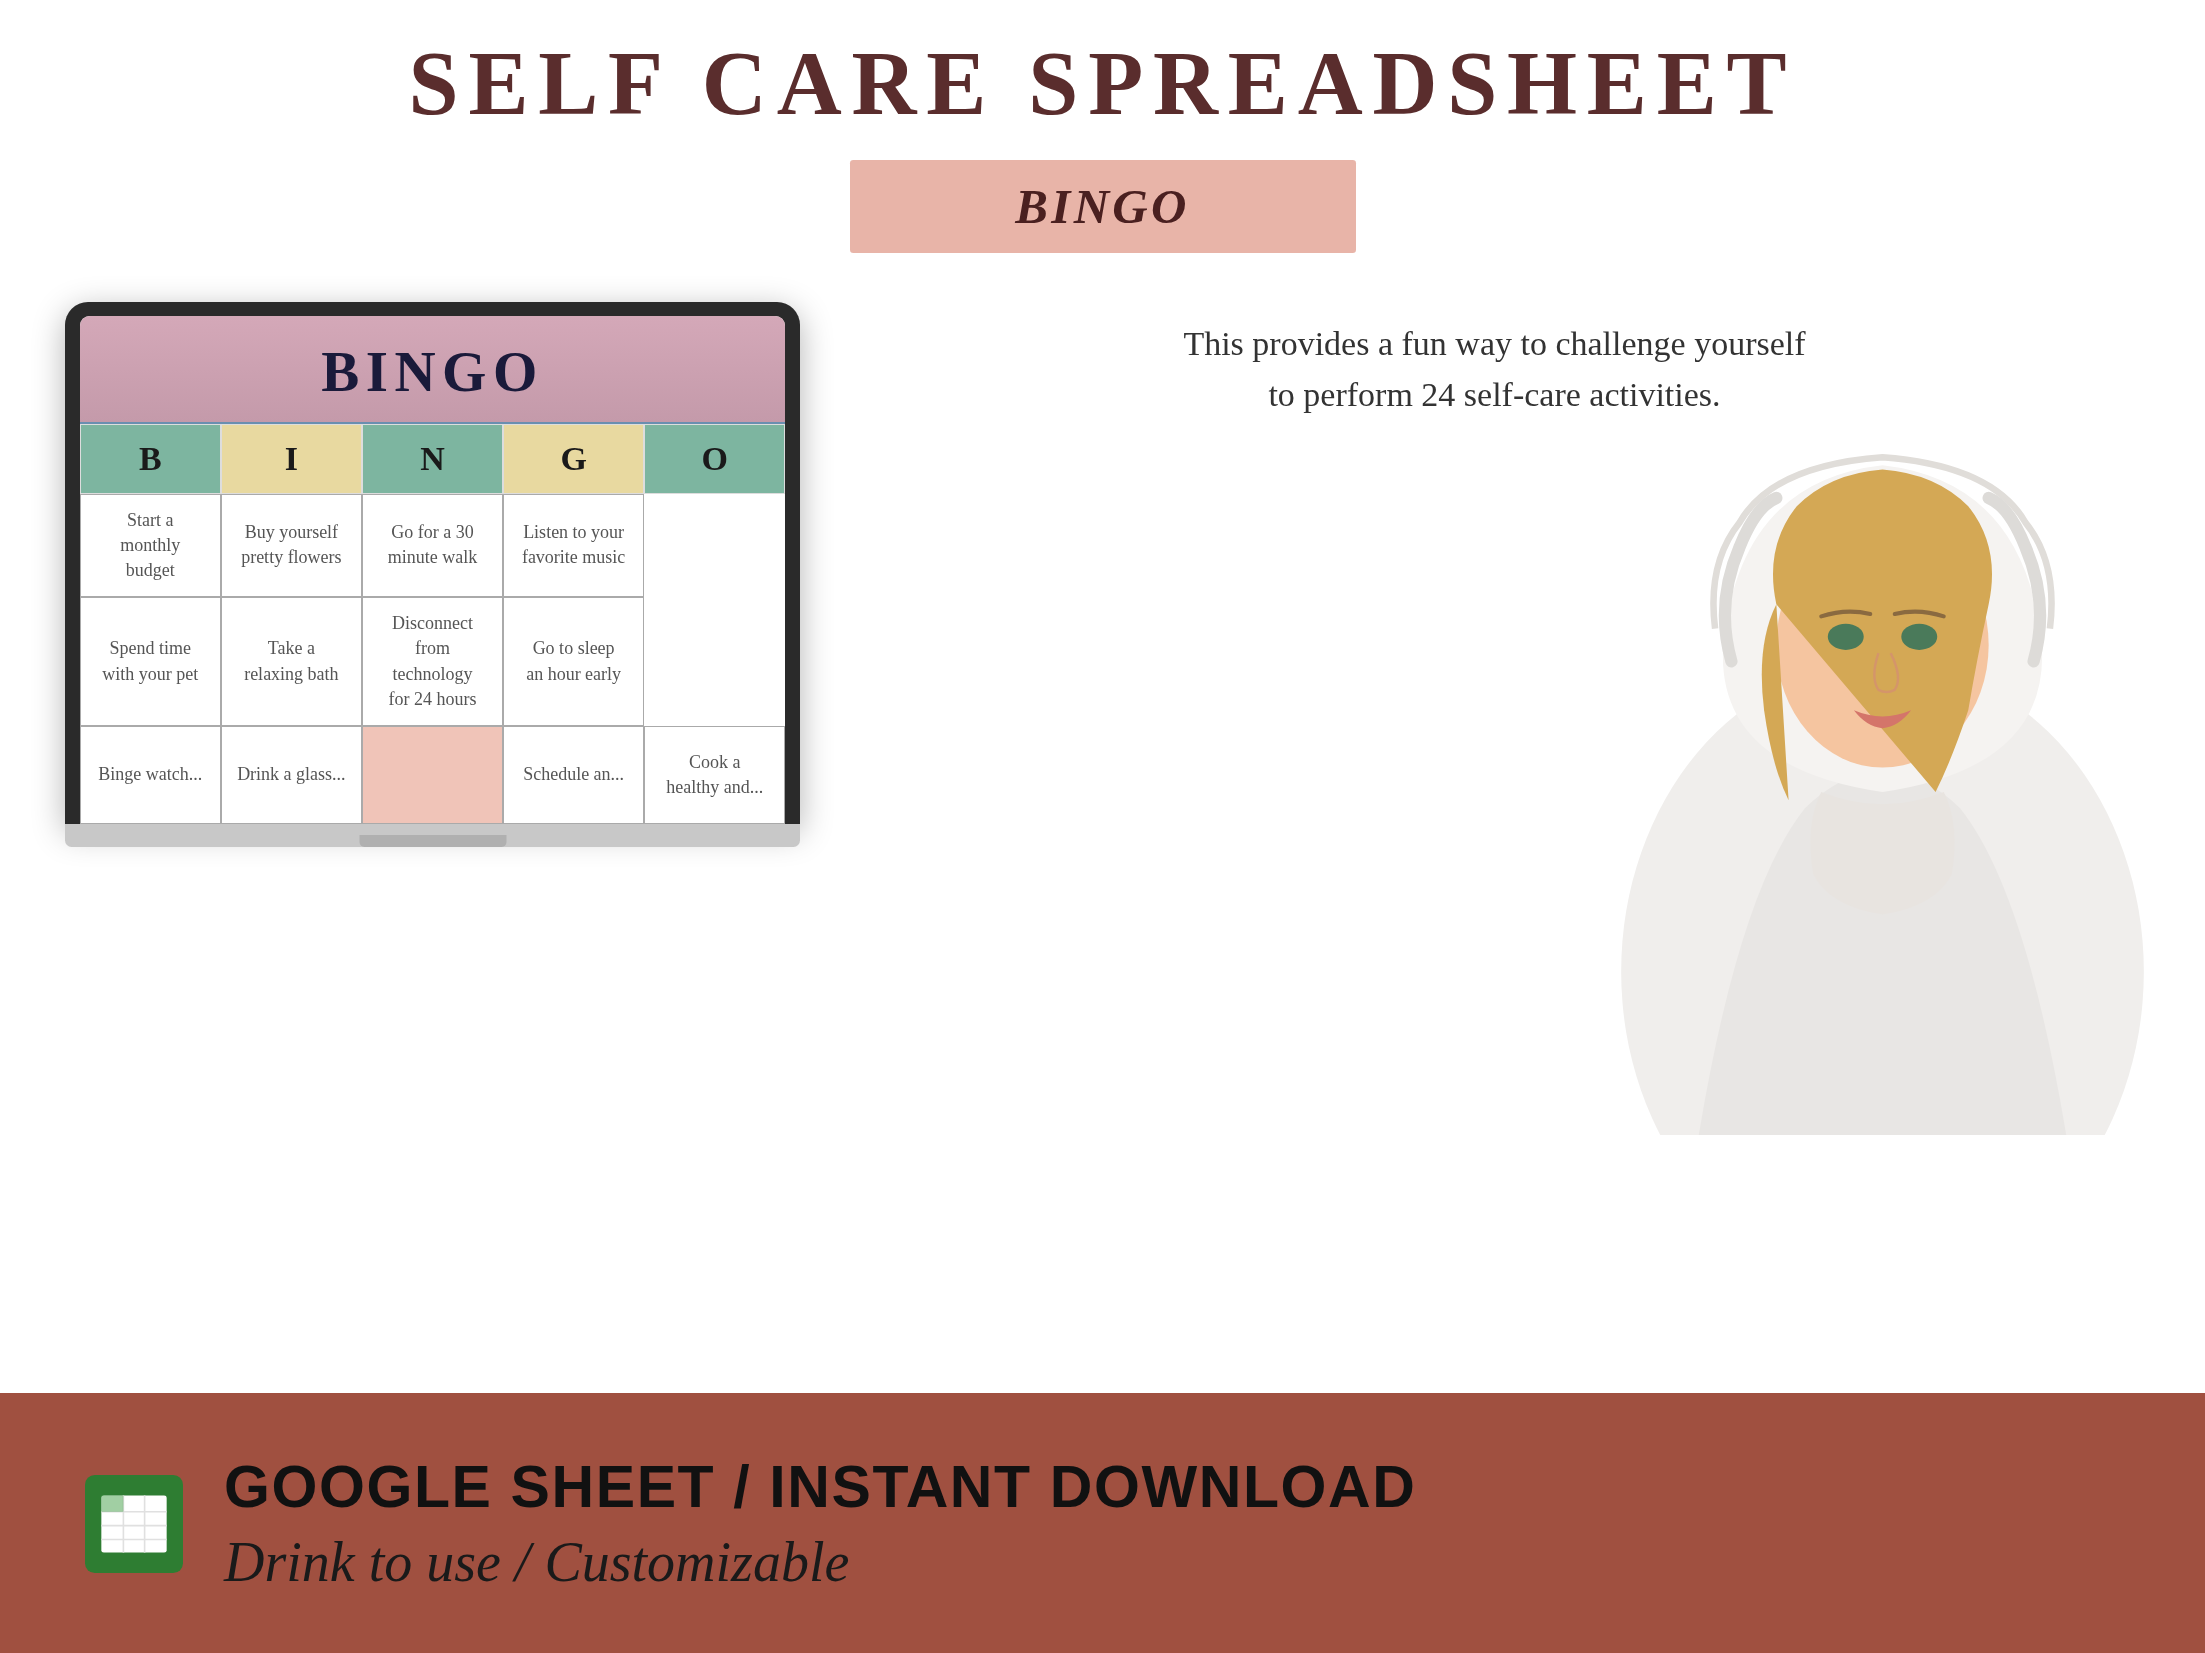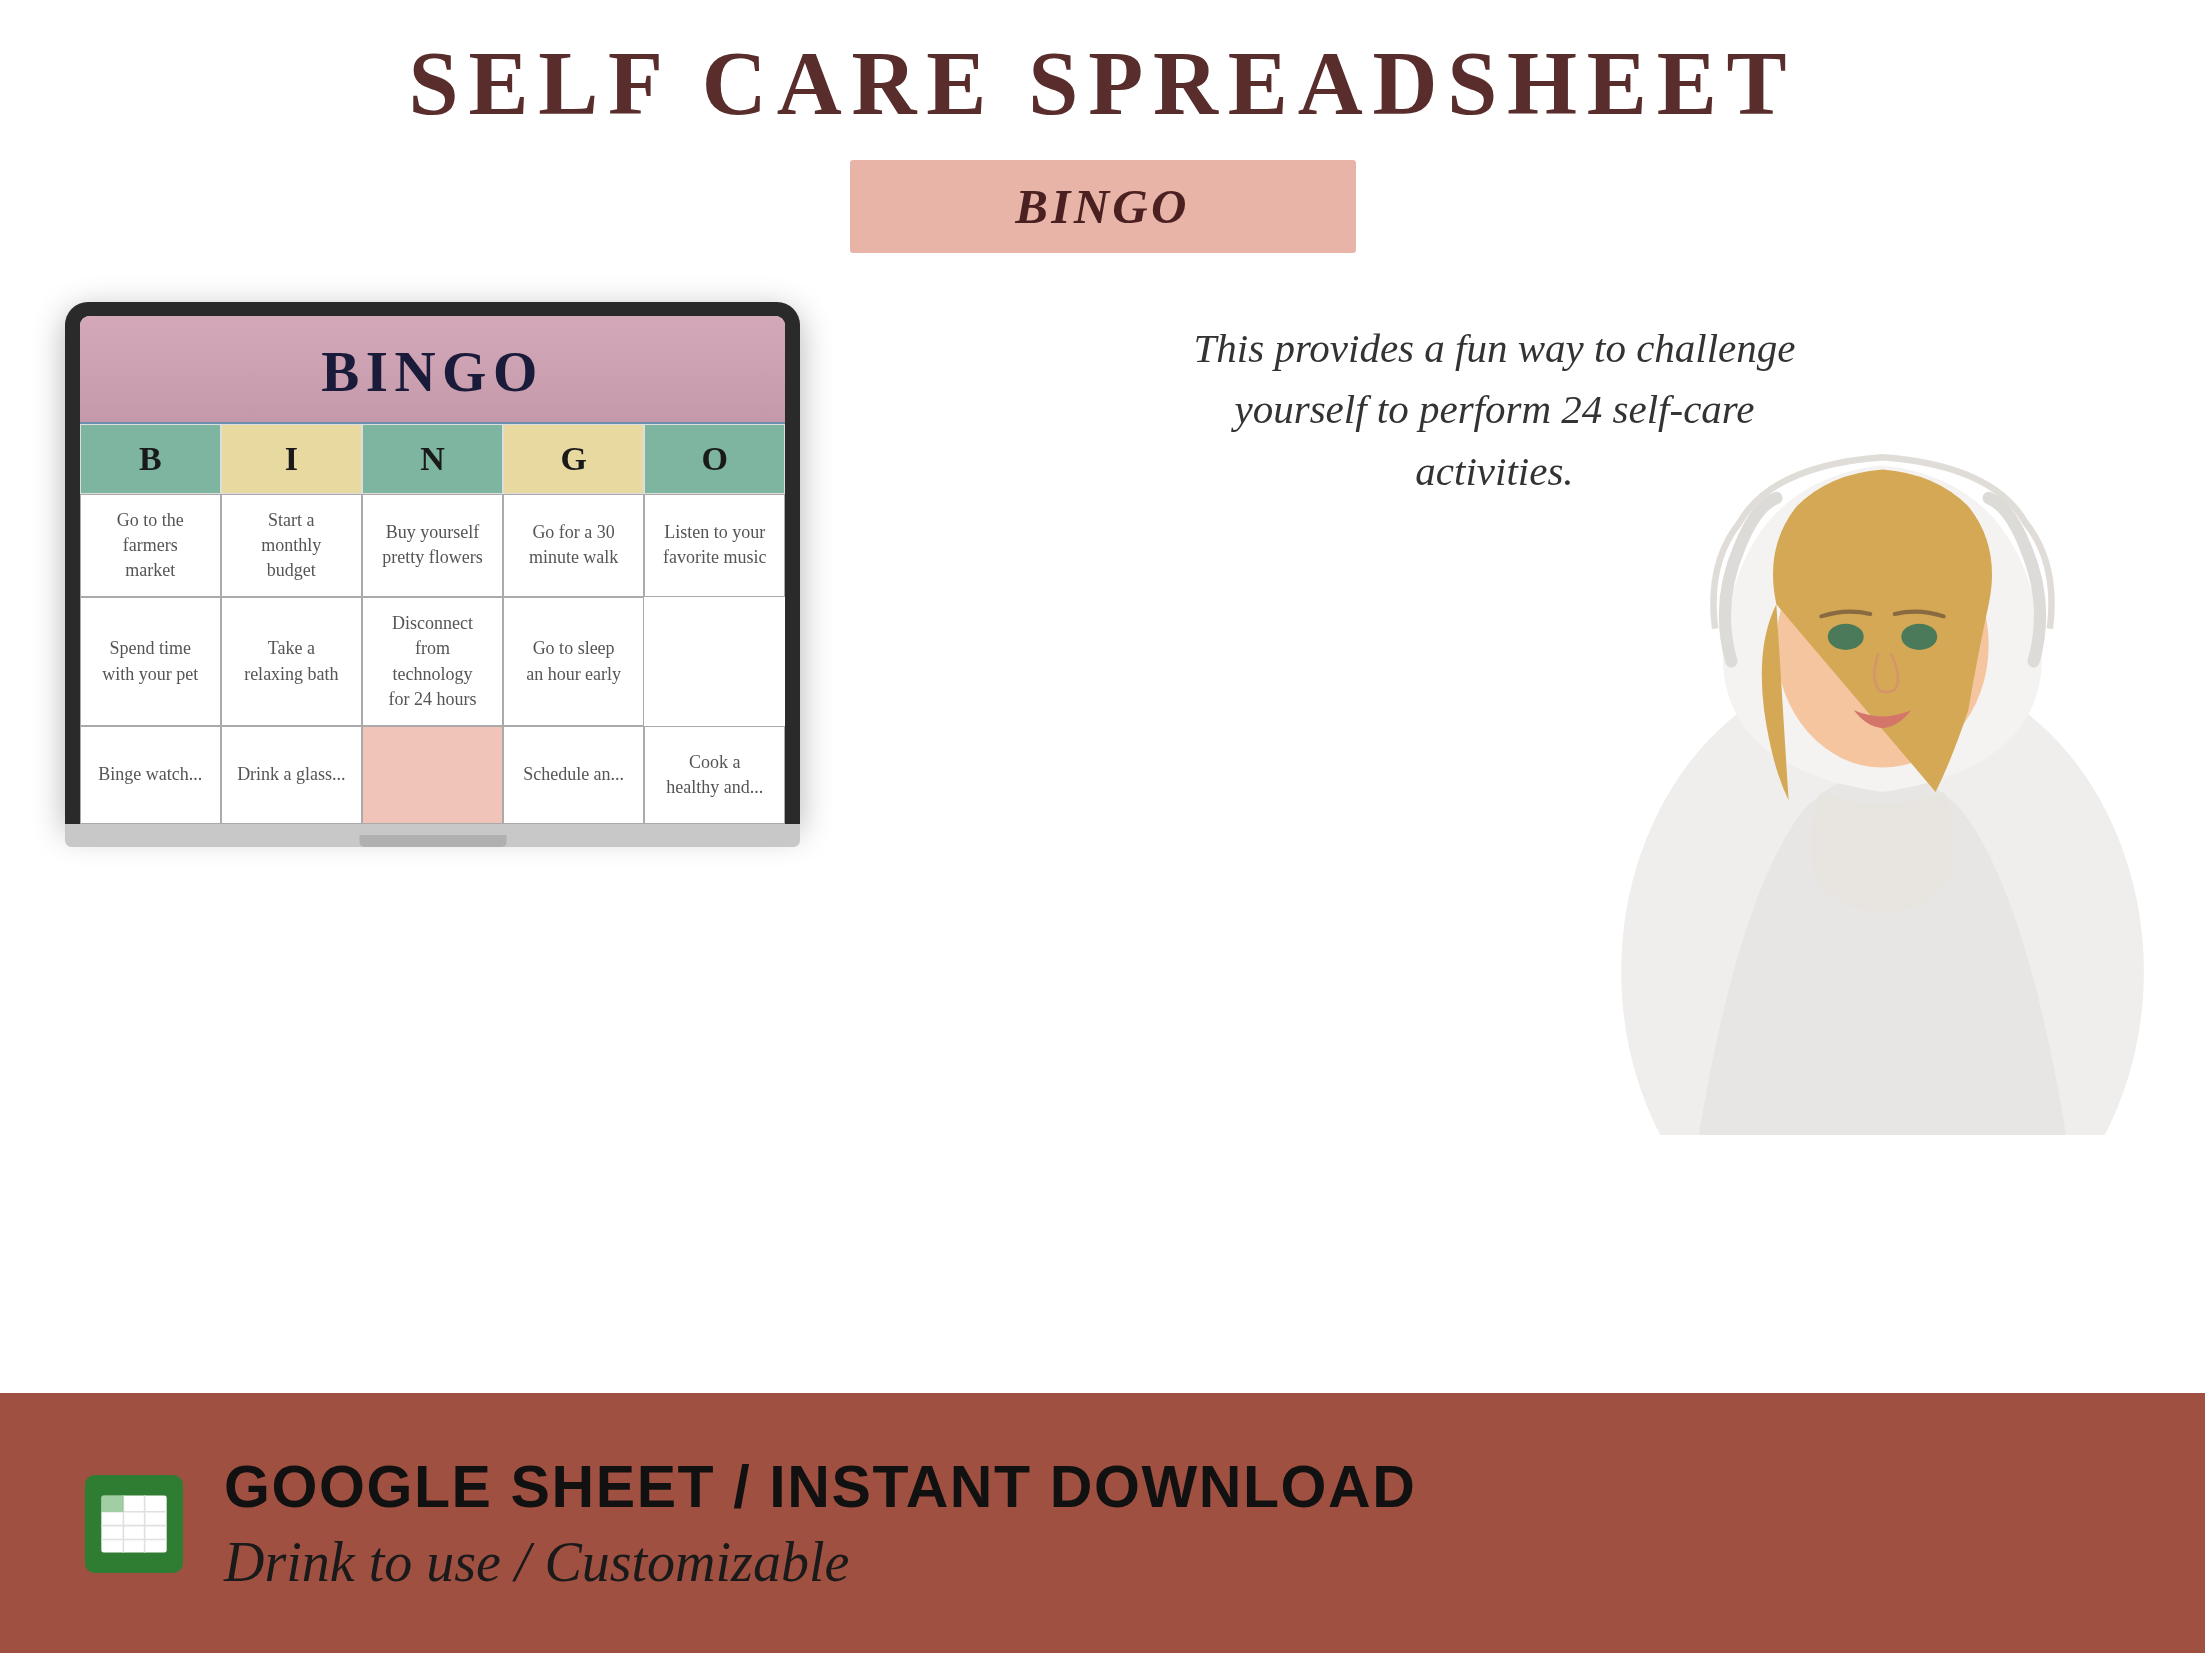--- a/index.html
+++ b/index.html
@@ -162,22 +162,21 @@
     .right-section {
       flex: 1;
       display: flex;
       flex-direction: column;
       align-items: flex-start;
       padding-top: 16.3px;
       position: relative;
     }
 
     .description-text {
-      font-size: 41px;
-      font-style: italic;
+      font-size: 34px;
       color: #333;
       text-align: center;
       line-height: 1.5;
       max-width: 637px;
       margin-bottom: 21px;
       align-self: center;
     }
 
     
     .woman-illustration {
@@ -256,21 +255,20 @@
 
           <div class="bingo-columns">
             <div class="col-header col-b">B</div>
             <div class="col-header col-i">I</div>
             <div class="col-header col-n">N</div>
             <div class="col-header col-g">G</div>
             <div class="col-header col-o">O</div>
           </div>
 
           <div class="bingo-grid">
-            <div class="bingo-cell">Go to the<br>farmers<br>market</div>
             <div class="bingo-cell">Start a<br>monthly<br>budget</div>
             <div class="bingo-cell">Buy yourself<br>pretty flowers</div>
             <div class="bingo-cell">Go for a 30<br>minute walk</div>
             <div class="bingo-cell">Listen to your<br>favorite music</div>
           </div>
 
           <div class="bingo-grid">
             <div class="bingo-cell">Spend time<br>with your pet</div>
             <div class="bingo-cell">Take a<br>relaxing bath</div>
             <div class="bingo-cell">Disconnect<br>from<br>technology<br>for 24 hours</div>

